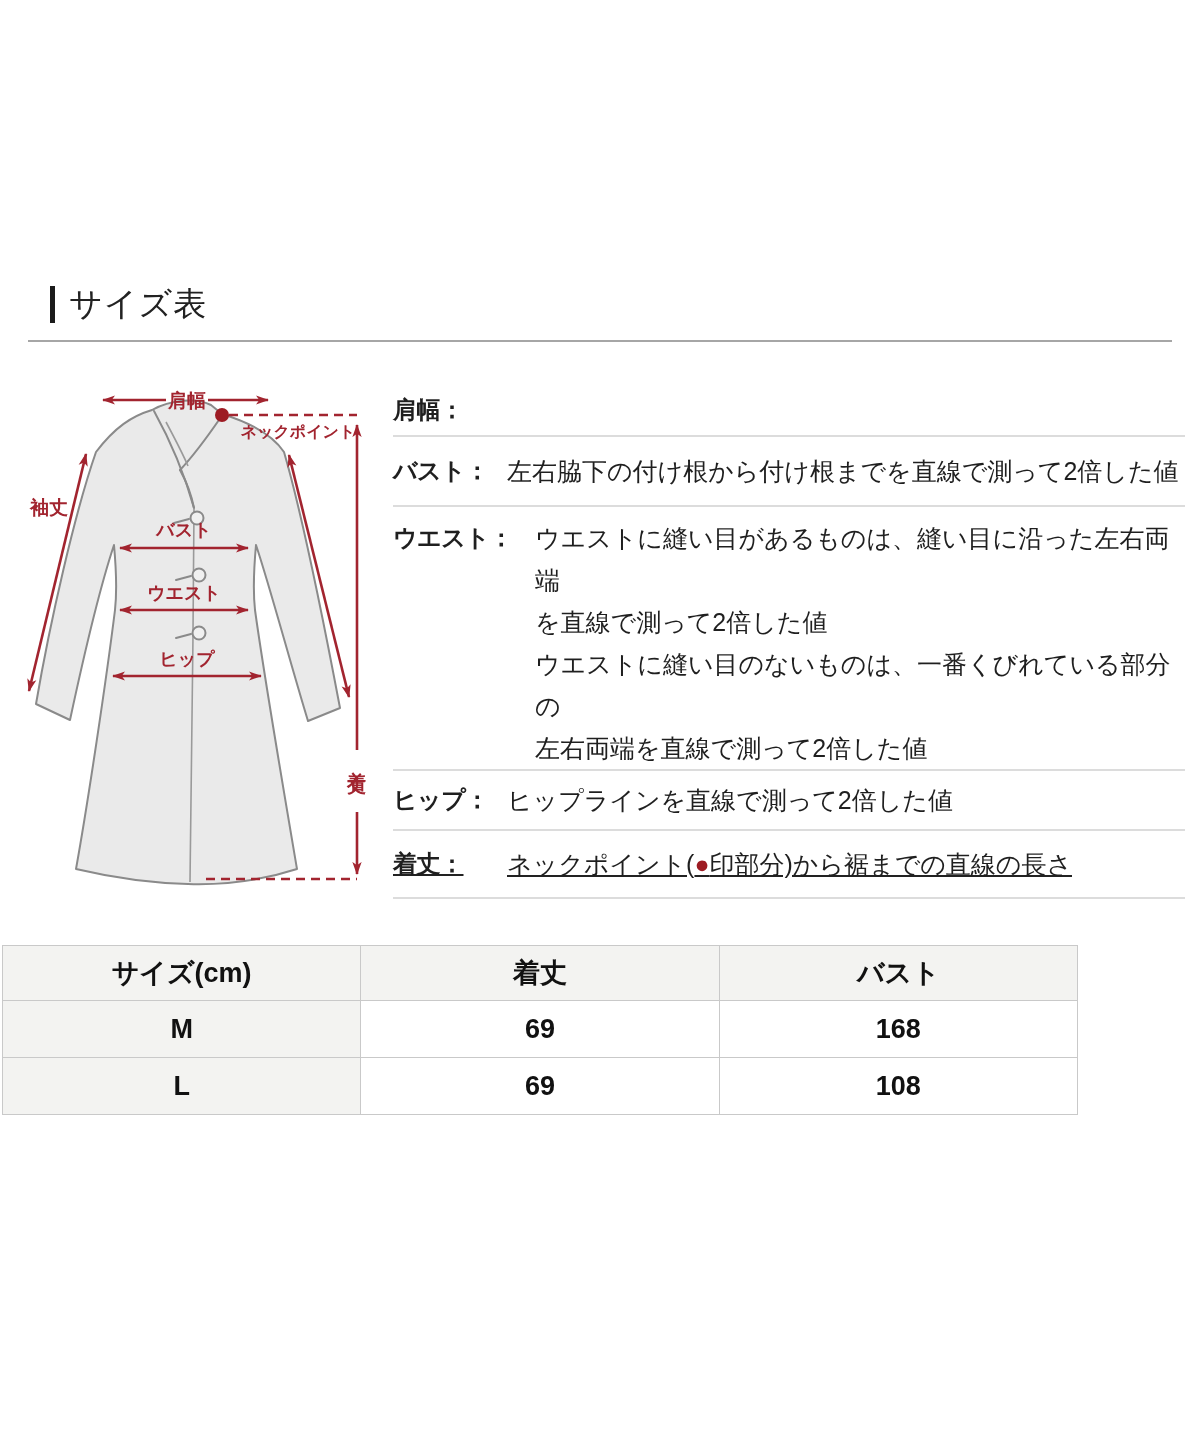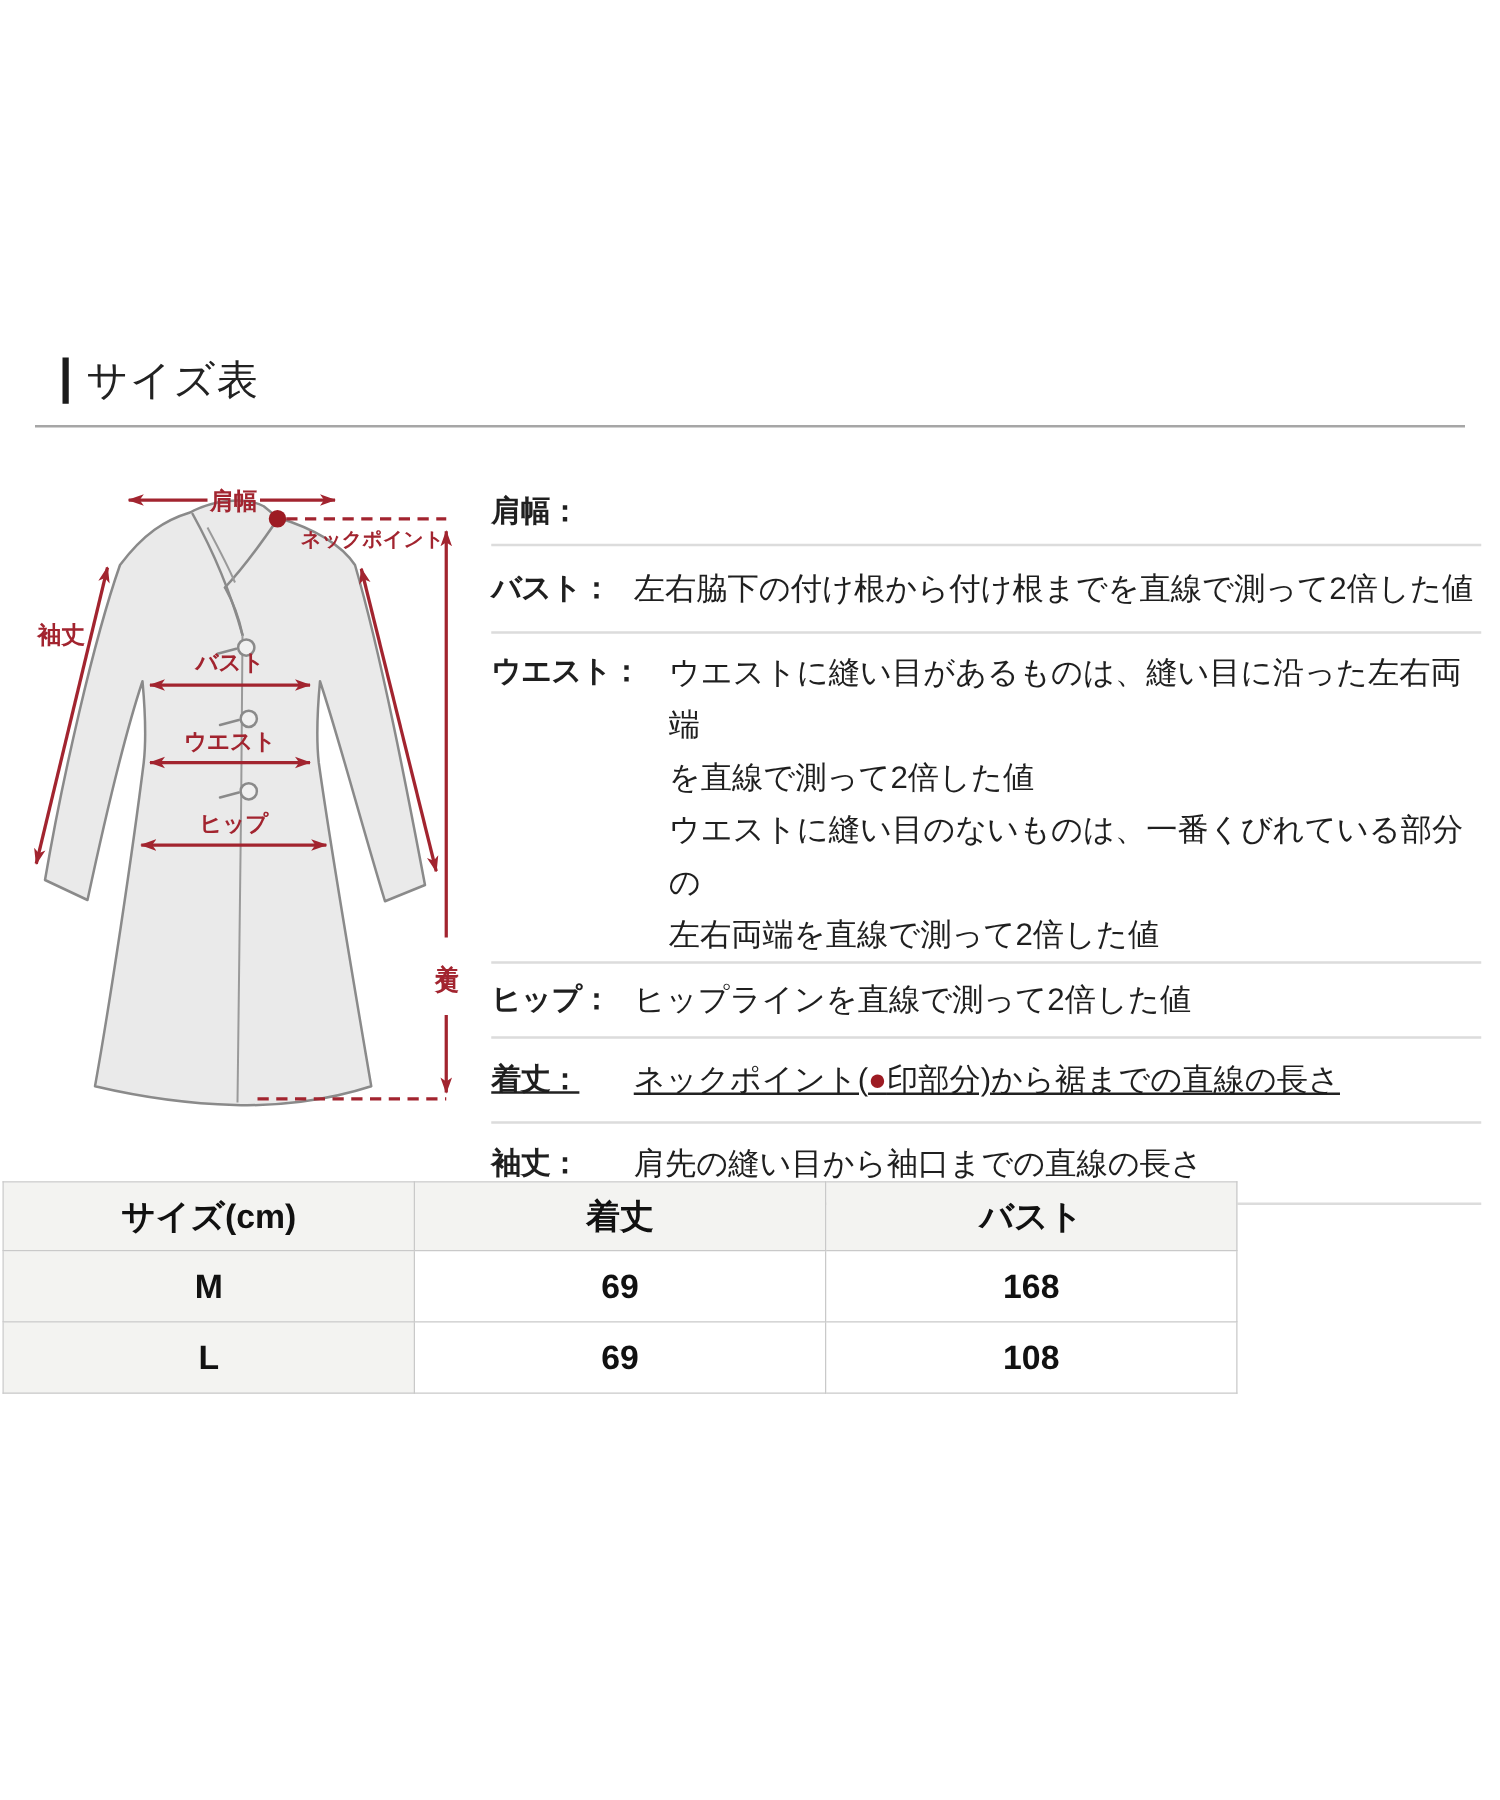--- a/index.html
+++ b/index.html
@@ -31,21 +31,21 @@
   .def-row:nth-of-type(2){min-height:70px;}
   .def-row:nth-of-type(3){min-height:190px;align-items:flex-start;padding-top:10px;gap:28px;}
   .def-row:nth-of-type(4){min-height:60px;}
   .def-row:nth-of-type(5){min-height:68px;text-decoration:underline;}
   .def-row:nth-of-type(6){min-height:65px;}
   .def-term{flex:0 0 114px;width:114px;font-size:24px;font-weight:600;letter-spacing:-0.5px;
             color:#1f1f1f;line-height:42px;white-space:nowrap;}
   .def-desc{font-size:25px;line-height:42px;color:#1f1f1f;white-space:pre-line;}
   .red-dot-inline{color:#9d1b23;}
   
-  .size-table{position:absolute;left:2px;top:945px;width:988px;border-collapse:collapse;table-layout:fixed;}
+  .size-table{position:absolute;left:2px;top:945px;width:1076px;border-collapse:collapse;table-layout:fixed;}
   .size-table th,.size-table td{border:1px solid #c9c9c9;text-align:center;vertical-align:middle;
     font-size:27px;color:#111;padding:0;}
   .size-table thead th{height:54px;background:#f3f3f1;font-weight:700;}
   .size-table tbody th{height:56px;background:#f3f3f1;font-weight:700;}
   .size-table tbody td{height:56px;background:#ffffff;font-weight:700;}
 </style>
 </head>
 <body>
 
 <div class="canvas">
@@ -156,24 +156,20 @@
 左右両端を直線で測って2倍した値</span></span>
       </div>
       <div class="def-row">
         <span class="def-term">ヒップ：</span>
         <span class="def-desc"><span>ヒップラインを直線で測って2倍した値</span></span>
       </div>
       <div class="def-row">
         <span class="def-term">着丈：</span>
         <span class="def-desc"><span>ネックポイント(</span><span class="red-dot-inline">●</span><span>印部分)から裾までの直線の長さ</span></span>
       </div>
-      <div class="def-row">
-        <span class="def-term">袖丈：</span>
-        <span class="def-desc"><span>肩先の縫い目から袖口までの直線の長さ</span></span>
-      </div>
     </div>
 
   <table class="size-table">
     <thead id="size-table-head">
         <tr>
           <th>サイズ(cm)</th>
           <th>着丈</th>
           <th>バスト</th>
         </tr>
       </thead>

